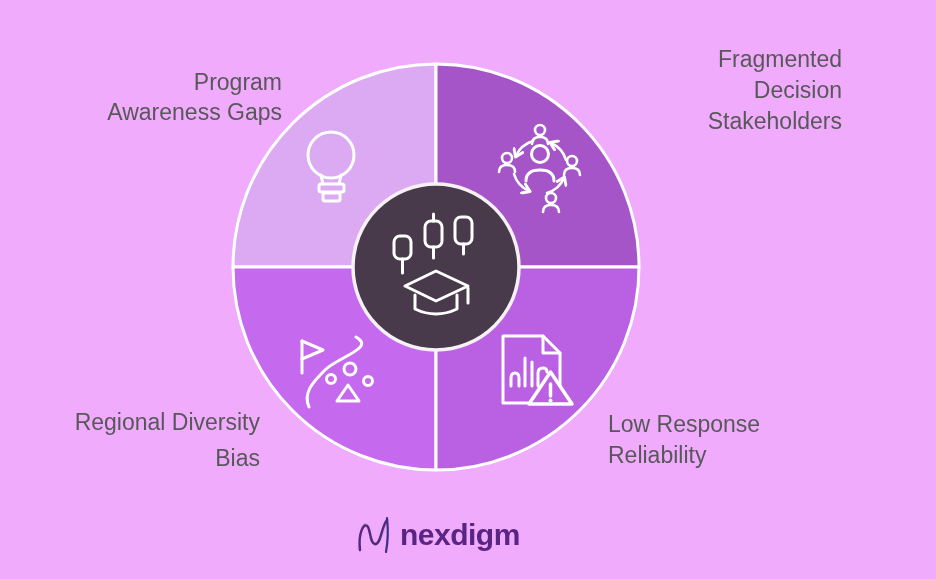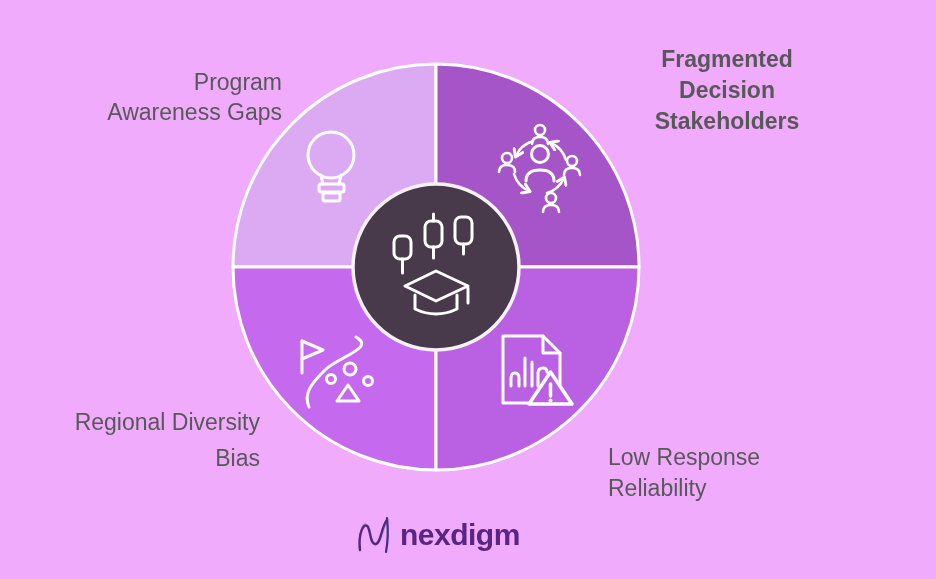--- a/index.html
+++ b/index.html
@@ -6,23 +6,23 @@
   body { background:#ffffff; font-family:"Liberation Sans", sans-serif; }
   .canvas { position:relative; width:936px; height:579px; background:#f0abfc; overflow:hidden; }
   .diagram-svg { position:absolute; left:0; top:0; }
   .seg-label {
     position:absolute;
     font:400 23px/30px "Liberation Sans", sans-serif;
     color:#58585a;
     white-space:pre-line;
   }
   .label-tl { left:30px; top:67px; width:252px; text-align:right; }
-  .label-tr { left:612px; top:44px; width:230px; line-height:31px; text-align:center;font-weight:bold; }
+  .label-tr { left:612px; top:44px; width:230px; line-height:31px; text-align:right; }
   .label-bl { left:18px; top:404px; width:242px; line-height:36px; text-align:right; }
-  .label-br { left:608px; top:409px; width:230px; line-height:31px; text-align:left;margin-top:33px; }
+  .label-br { left:608px; top:409px; width:230px; line-height:31px; text-align:left; }
   .footer-logo {
     position:absolute; left:356px; top:512px; height:46px;
     display:flex; align-items:center; gap:8px;
   }
   .logo-text {
     font:700 30px/46px "Liberation Sans", sans-serif;
     color:#5a2483;
     letter-spacing:-0.5px;
   }
 </style>

